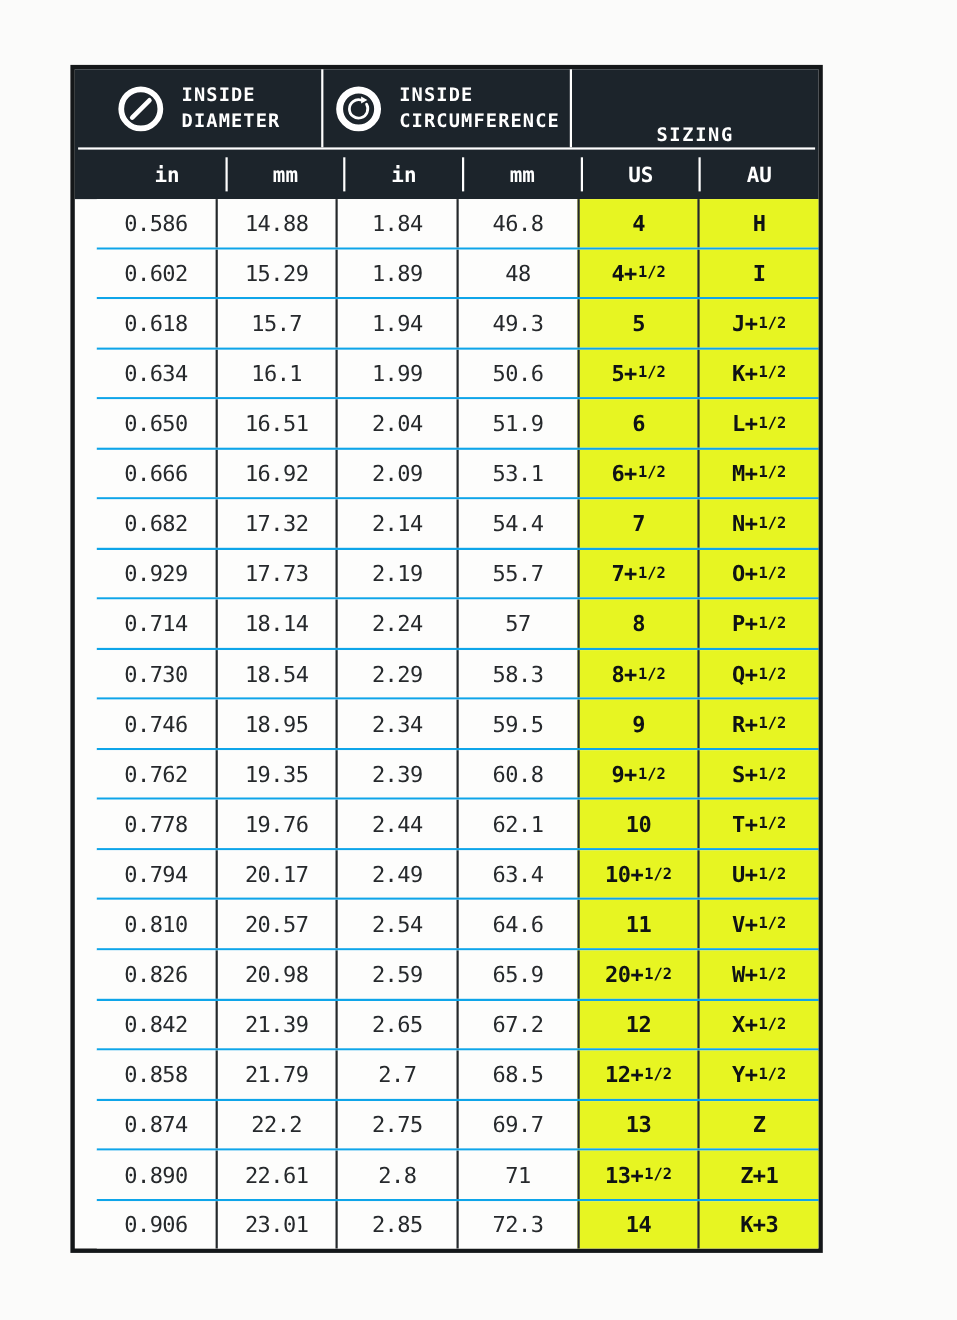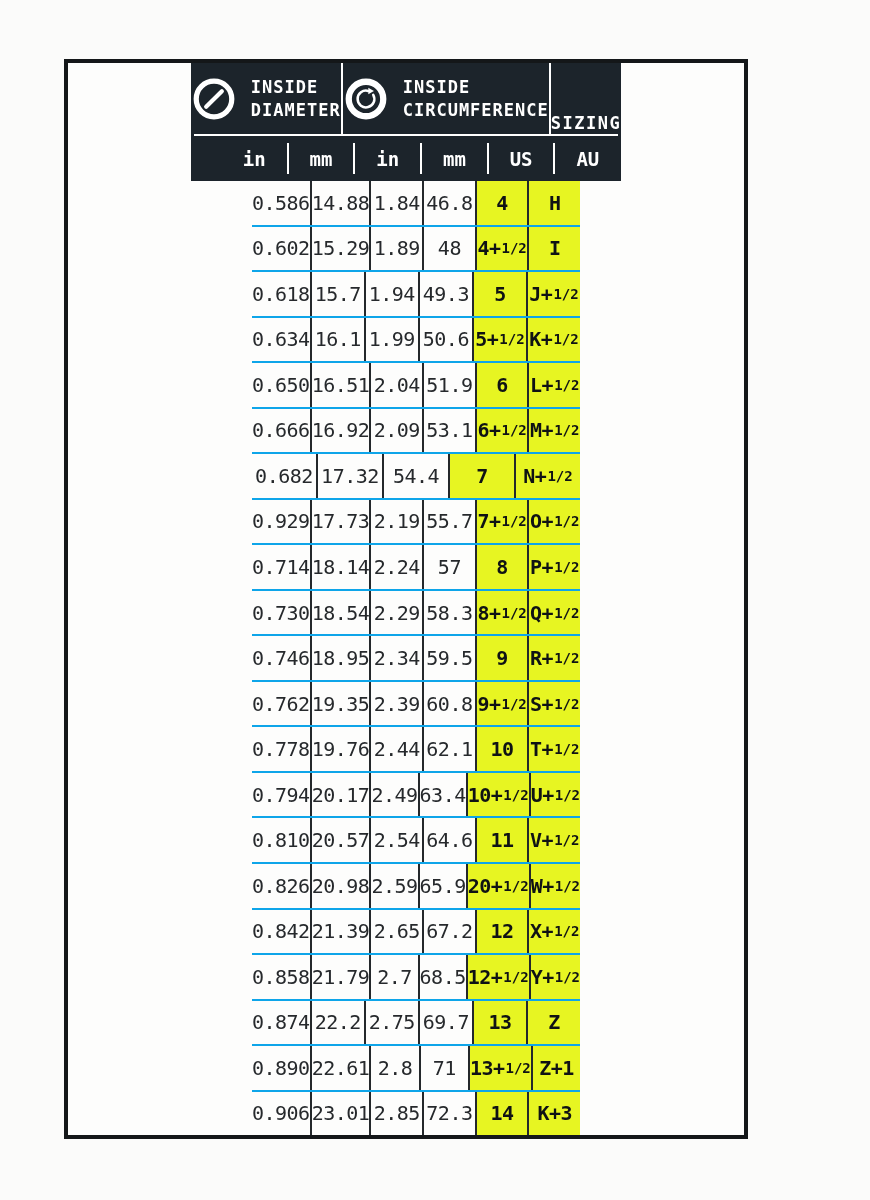--- a/index.html
+++ b/index.html
@@ -1,21 +1,21 @@
 <!DOCTYPE html>
 <html><head>
 <meta charset="utf-8">
 <style>
   * { margin:0; padding:0; box-sizing:border-box; }
   html,body { width:870px; height:1200px; background:#fbfbfa; overflow:hidden;
               font-family:"DejaVu Sans Mono", monospace; }
 
   .chart-table { position:absolute; left:64px; top:59px; width:684px; height:1080px;
                  border:4px solid #141719; background:#fdfdfc;
-                 display:flex; flex-direction:column;align-items:center; }
+                 display:flex; flex-direction:column; }
 
   
   .thead { background:#1c242b; display:flex; flex-direction:column; }
   .title-row { height:71px; display:flex; }
   .hgroup { flex:1; display:flex; align-items:center; justify-content:center; gap:14px;
             color:#ffffff; }
   .hgroup + .hgroup { border-left:2px solid #ffffff; }
   .hgroup .icon { flex:0 0 auto; display:flex; }
   .htext { display:flex; flex-direction:column; font-weight:700; font-size:17px;
            letter-spacing:1px; line-height:1.32; }
@@ -157,20 +157,21 @@
           <span class="frac">1/2</span>
         </div>
         <div class="tcell sizing">
           <span>M+</span>
           <span class="frac">1/2</span>
         </div>
       </div>
       <div class="trow">
         <div class="tcell">0.682</div>
         <div class="tcell">17.32</div>
+        <div class="tcell">2.14</div>
         <div class="tcell">54.4</div>
         <div class="tcell sizing">7</div>
         <div class="tcell sizing">
           <span>N+</span>
           <span class="frac">1/2</span>
         </div>
       </div>
       <div class="trow">
         <div class="tcell">0.929</div>
         <div class="tcell">17.73</div>

